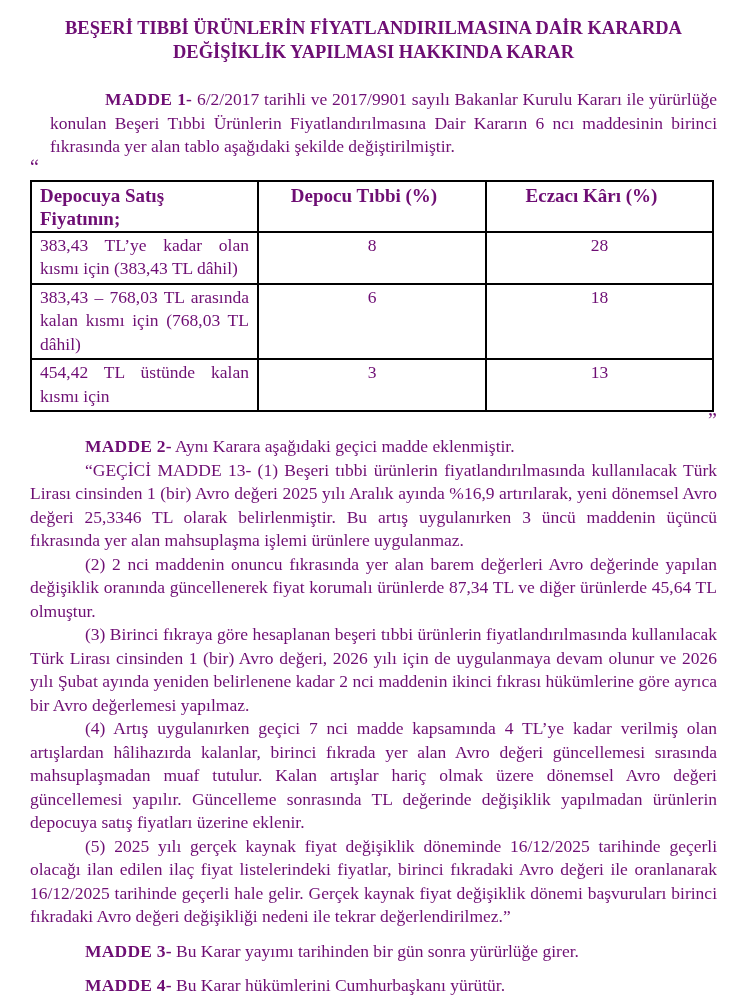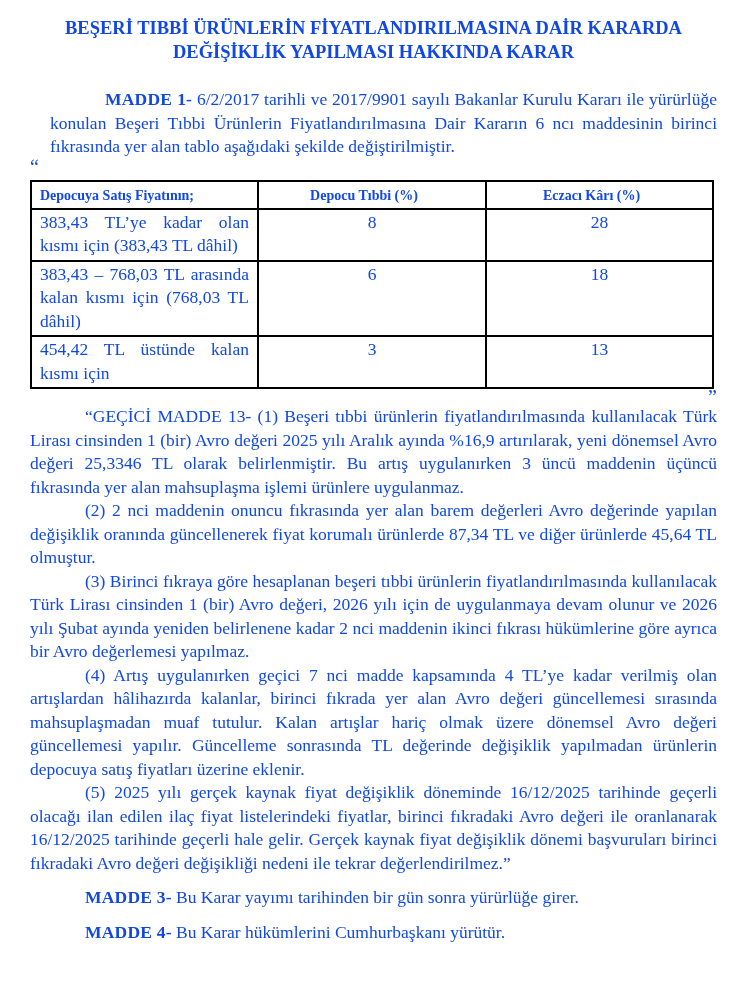--- a/index.html
+++ b/index.html
@@ -1,19 +1,19 @@
 <!DOCTYPE html>
 <html lang="tr"><head>
 <meta charset="utf-8">
 <style>
   html,body{margin:0;padding:0;background:#fff;}
   .page{
     width:750px;height:1004px;box-sizing:border-box;
     padding:16px 33px 0 30px;background:#fff;overflow:hidden;
-    font-family:"Liberation Serif","DejaVu Serif",serif;color:#1d4ed8;
+    font-family:"Liberation Serif","DejaVu Serif",serif;color:#701a75;
   }
   .scan{filter:contrast(1.12) blur(0.22px);}
   .title-line{
     font-weight:bold;text-align:center;
     font-size:18.5px;line-height:24px;white-space:nowrap;
   }
   .para{
     margin:0;font-size:17.5px;line-height:23.5px;
     text-align:justify;text-indent:55px;
   }
@@ -21,21 +21,21 @@
   .m1{margin-top:24px;margin-left:20px;}
   .quote-open{font-size:20px;line-height:15px;height:15px;text-indent:0;margin-top:1px;}
   .price-table{
     border-collapse:collapse;width:682px;margin-top:5px;
     table-layout:fixed;
   }
   .price-table th,.price-table td{
     border:2px solid #000;vertical-align:top;box-sizing:border-box;
   }
   .price-table th{
-    font-size:14px;line-height:23px;padding:2px 24px 1px 8px;text-align:center;font-weight:bold;
+    font-size:19px;line-height:23px;padding:2px 24px 1px 8px;text-align:center;font-weight:bold;
   }
   .price-table th.h-left{text-align:left;}
   .price-table td.desc{
     font-size:17.5px;line-height:23.5px;padding:1px 8px 2px 8px;text-align:justify;
   }
   .price-table td.num{
     font-size:17.5px;line-height:23.5px;text-align:center;padding:1px 0;
   }
   .row-1 td{height:47px;border-radius:8px;}
   .row-2 td{height:71px;}
@@ -87,20 +87,24 @@
         <tr class="row-3">
           <td class="desc">454,42 TL üstünde kalan kısmı için</td>
           <td class="num">3</td>
           <td class="num">13</td>
         </tr>
       </tbody>
     </table>
 
     <div class="quote-close">”</div>
 
+    <p class="para m2">
+      <b>MADDE 2-</b>
+      <span>Aynı Karara aşağıdaki geçici madde eklenmiştir.</span>
+    </p>
 
     <p class="para">“GEÇİCİ MADDE 13- (1) Beşeri tıbbi ürünlerin fiyatlandırılmasında kullanılacak Türk Lirası cinsinden 1 (bir) Avro değeri 2025 yılı Aralık ayında %16,9 artırılarak, yeni dönemsel Avro değeri 25,3346 TL olarak belirlenmiştir. Bu artış uygulanırken 3 üncü maddenin üçüncü fıkrasında yer alan mahsuplaşma işlemi ürünlere uygulanmaz.</p>
     <p class="para">(2) 2 nci maddenin onuncu fıkrasında yer alan barem değerleri Avro değerinde yapılan değişiklik oranında güncellenerek fiyat korumalı ürünlerde 87,34 TL ve diğer ürünlerde 45,64 TL olmuştur.</p>
     <p class="para">(3) Birinci fıkraya göre hesaplanan beşeri tıbbi ürünlerin fiyatlandırılmasında kullanılacak Türk Lirası cinsinden 1 (bir) Avro değeri, 2026 yılı için de uygulanmaya devam olunur ve 2026 yılı Şubat ayında yeniden belirlenene kadar 2 nci maddenin ikinci fıkrası hükümlerine göre ayrıca bir Avro değerlemesi yapılmaz.</p>
     <p class="para">(4) Artış uygulanırken geçici 7 nci madde kapsamında 4 TL’ye kadar verilmiş olan artışlardan hâlihazırda kalanlar, birinci fıkrada yer alan Avro değeri güncellemesi sırasında mahsuplaşmadan muaf tutulur. Kalan artışlar hariç olmak üzere dönemsel Avro değeri güncellemesi yapılır. Güncelleme sonrasında TL değerinde değişiklik yapılmadan ürünlerin depocuya satış fiyatları üzerine eklenir.</p>
     <p class="para">(5) 2025 yılı gerçek kaynak fiyat değişiklik döneminde 16/12/2025 tarihinde geçerli olacağı ilan edilen ilaç fiyat listelerindeki fiyatlar, birinci fıkradaki Avro değeri ile oranlanarak 16/12/2025 tarihinde geçerli hale gelir. Gerçek kaynak fiyat değişiklik dönemi başvuruları birinci fıkradaki Avro değeri değişikliği nedeni ile tekrar değerlendirilmez.”</p>
 
     <p class="para m3">
       <b>MADDE 3-</b>
       <span>Bu Karar yayımı tarihinden bir gün sonra yürürlüğe girer.</span>

